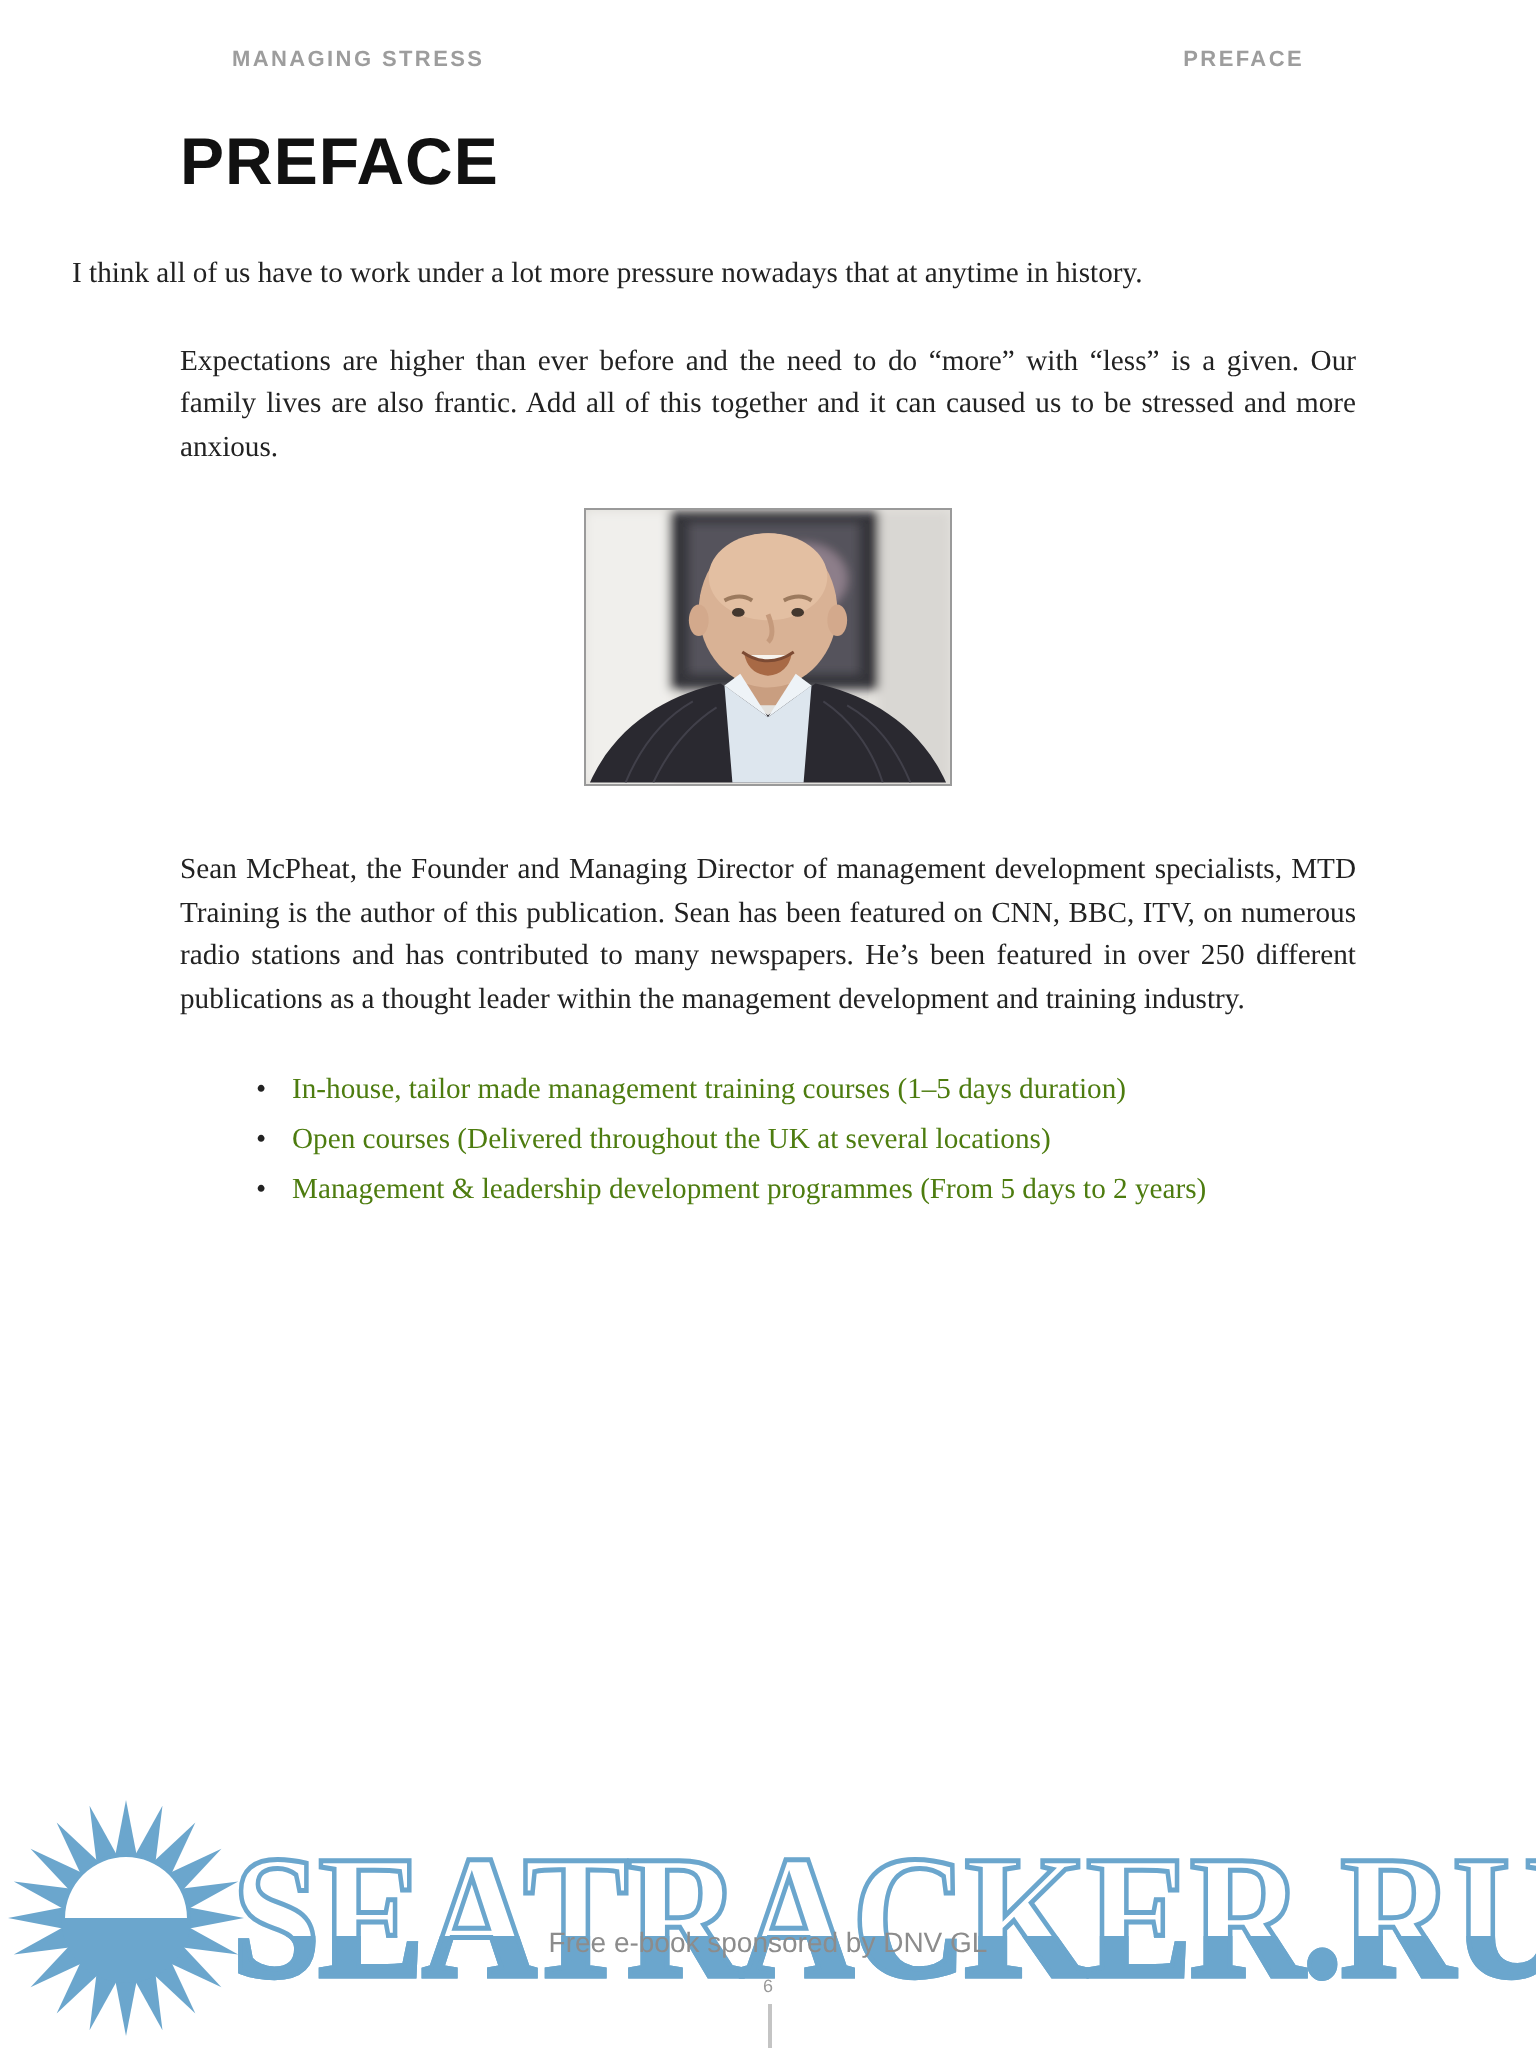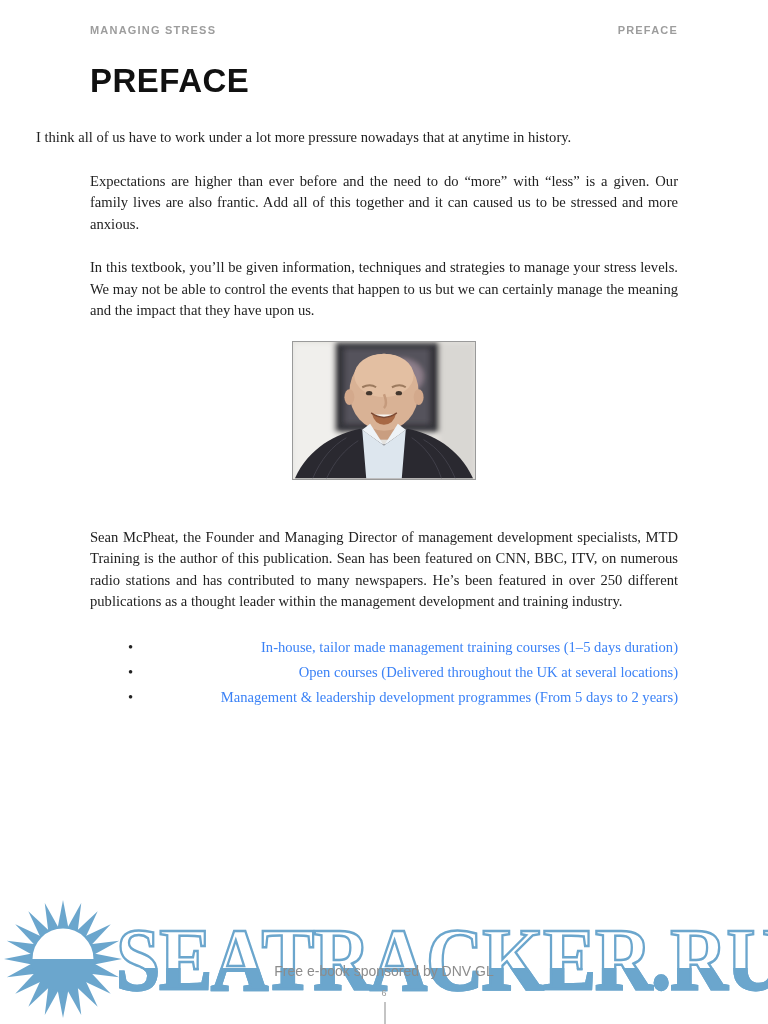--- a/index.html
+++ b/index.html
@@ -1,31 +1,31 @@
 <!DOCTYPE html>
 <html style="--watermark-blue: #6ba6cd; --header-gray: #9d9d9d; --sponsor-gray: #8c8c8c;"><head>
 <meta charset="utf-8">
 <style>
   html,body{margin:0;padding:0;background:#ffffff;}
   .page{position:relative;width:768px;height:1024px;background:#fff;overflow:hidden;
         font-family:"Liberation Serif",serif;}
-  .running-header{display:flex;justify-content:space-between;margin:24px 90px 0;
+  .running-header{display:flex;justify-content:space-between;margin:24px 116px 0;
         font-family:"Liberation Sans",sans-serif;font-size:11px;font-weight:700;
         letter-spacing:1.2px;color:var(--header-gray,#9d9d9d);}
   h1.page-title{margin:28px 90px 0;font-family:"Liberation Sans",sans-serif;
         font-weight:800;font-size:33px;line-height:1;letter-spacing:.5px;color:#111;}
   p.bp{margin:22px 90px 0;text-align:justify;font-size:14.6px;line-height:21.5px;
 War        color:#222;}
   p.bp{color:#222;}
   p.first{margin-top:30px;margin-left:36px;}
-  p.after-photo{margin-top:47px;}
+  p.after-photo{margin-top:32px;}
   .photo-frame{width:184px;height:139px;margin:19px auto 0;border:1px solid #9a9a9a;
         box-sizing:border-box;overflow:hidden;background:#e3e1dd;}
   ul.svc{list-style:none;margin:22px 90px 0 128px;padding:0;}
-  ul.svc li{position:relative;padding-left:18px;font-size:14.6px;line-height:25px;color:#3b82f6;text-align:right;}
+  ul.svc li{position:relative;padding-left:18px;font-size:14.6px;line-height:25px;color:#4d7c0f;}
   ul.svc li::before{content:"•";position:absolute;left:0;top:0;color:#222;}
   
   .sun{position:absolute;left:2px;top:900px;z-index:2;}
   .blue-fill{fill:var(--watermark-blue,#6ba6cd);}
   .wm-text{position:absolute;left:116px;top:916px;z-index:2;white-space:nowrap;
         font-family:"Liberation Serif",serif;font-weight:700;font-size:88px;line-height:1;
         letter-spacing:-1px;transform:scaleX(.9);transform-origin:left center;
         color:transparent;
         background:linear-gradient(to bottom,rgba(255,255,255,0) 59%,var(--watermark-blue,#6ba6cd) 59%);
         -webkit-background-clip:text;background-clip:text;
@@ -44,21 +44,20 @@
 
   <div class="running-header">
     <span>MANAGING STRESS</span>
     <span>PREFACE</span>
   </div>
 
   <h1 class="page-title">PREFACE</h1>
 
   <p class="bp first">I think all of us have to work under a lot more pressure nowadays that at anytime in history.</p>
   <p class="bp">Expectations are higher than ever before and the need to do “more” with “less” is a given. Our family lives are also frantic. Add all of this together and it can caused us to be stressed and more anxious.</p>
-  <p class="bp">In this textbook, you’ll be given information, techniques and strategies to manage your stress levels. We may not be able to control the events that happen to us but we can certainly manage the meaning and the impact that they have upon us.</p>
 
   <div class="photo-frame">
     <svg viewBox="0 0 184 137" width="182" height="137" xmlns="http://www.w3.org/2000/svg">
       <defs>
           <filter id="blur1" x="-20%" y="-20%" width="140%" height="140%">
             <feGaussianBlur stdDeviation="2.5"></feGaussianBlur>
           </filter>
         </defs>
       <rect width="184" height="137" fill="#e3e1dd"></rect>
       <g filter="url(#blur1)">

